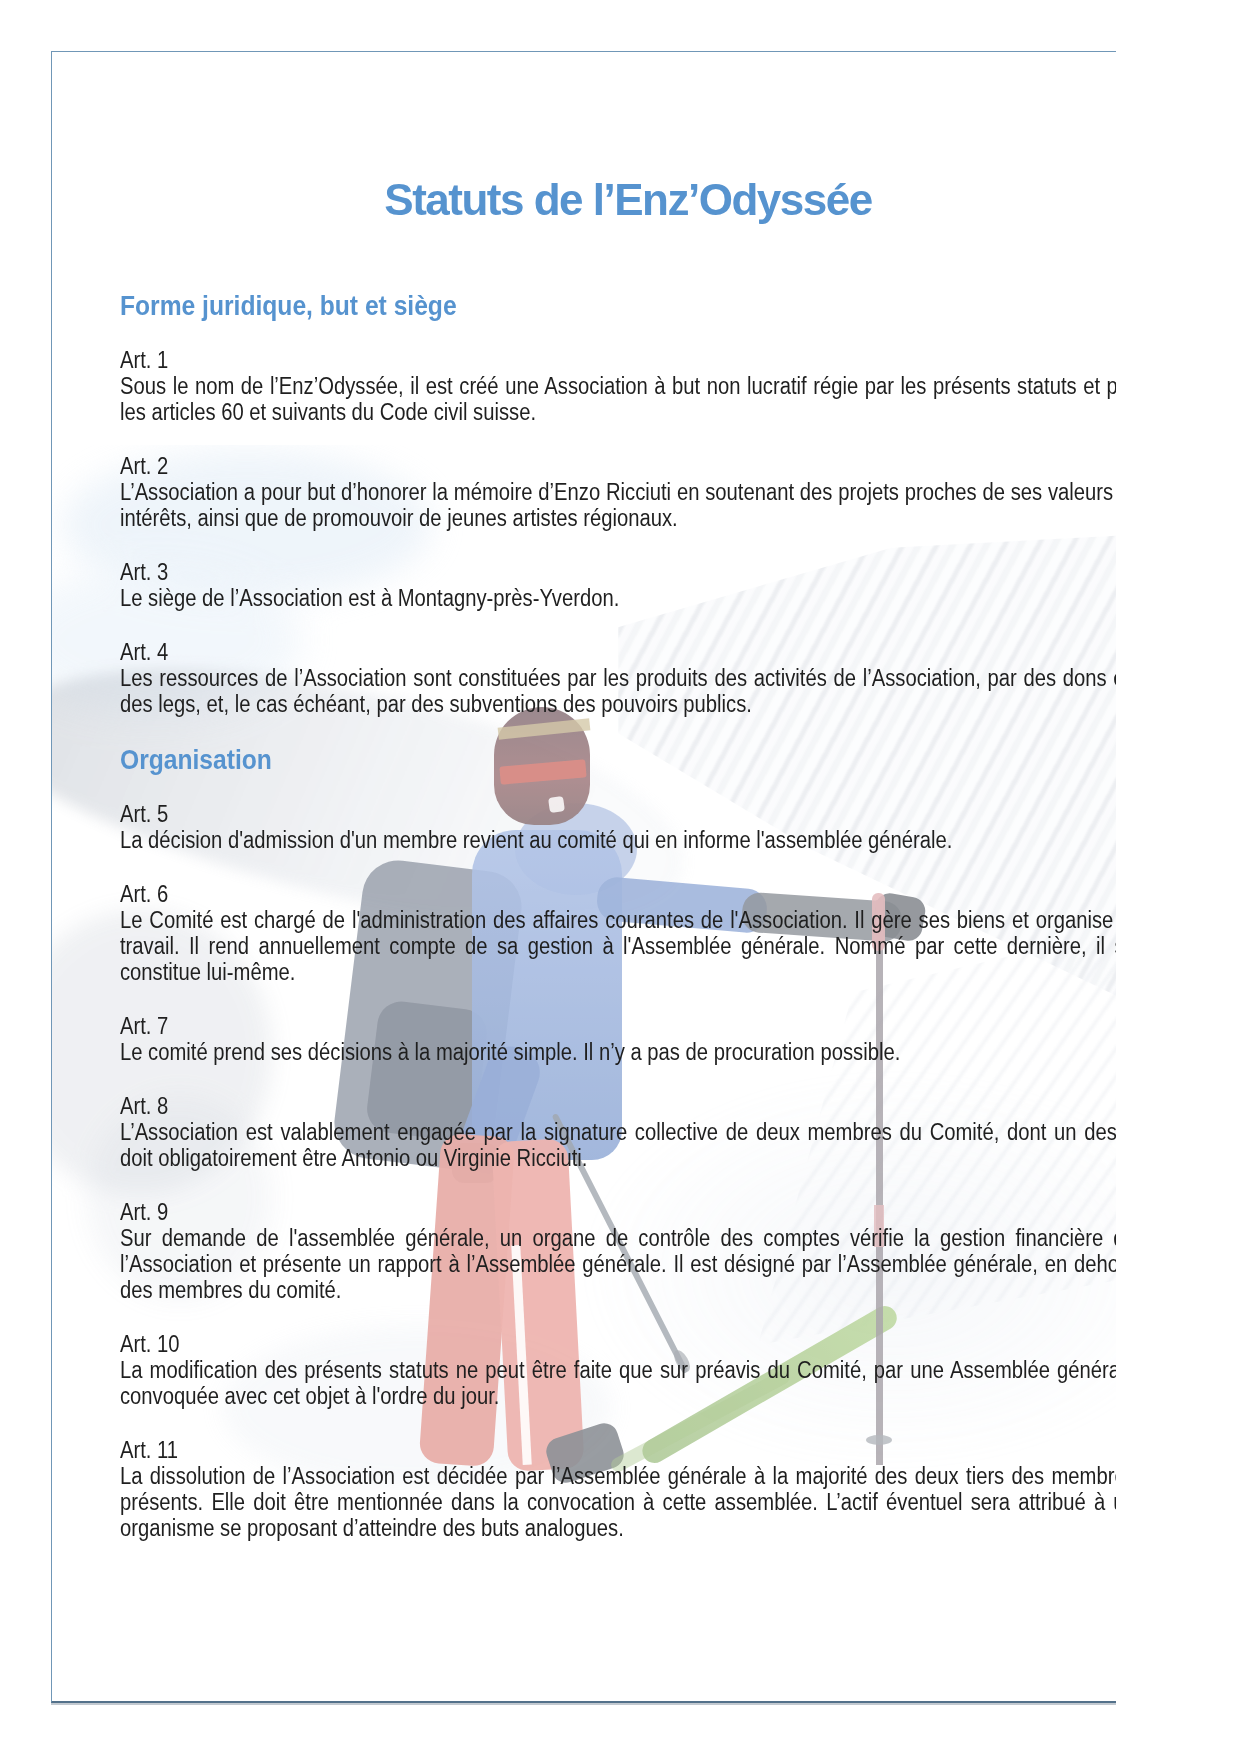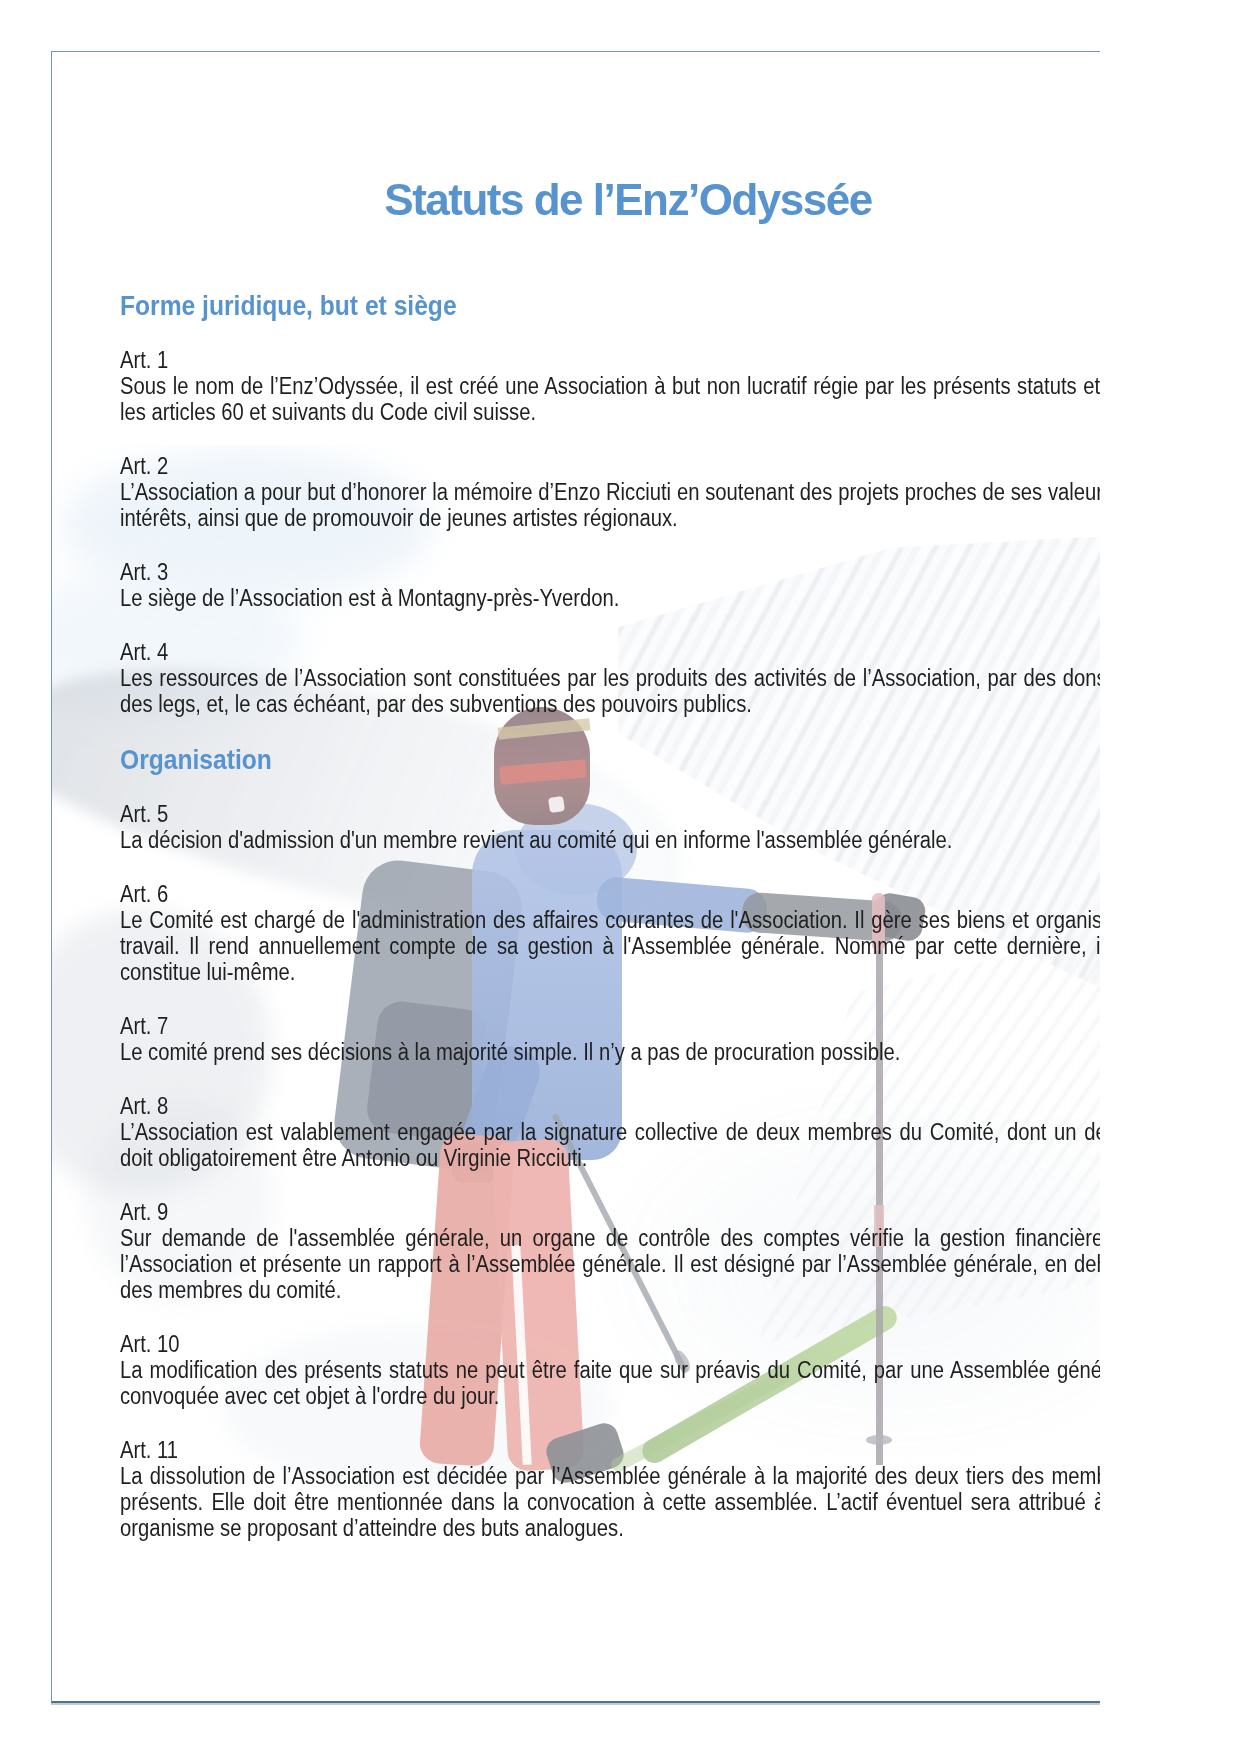--- a/index.html
+++ b/index.html
@@ -1,18 +1,18 @@
 <!DOCTYPE html>
 <html lang="fr"><head>
 <meta charset="utf-8">
 <style>
   html,body{margin:0;padding:0;background:#ffffff;}
   .page{
     position:relative;width:1100px;height:1755px;background:#ffffff;
-    font-family:"Liberation Sans","DejaVu Sans",sans-serif;overflow:hidden;
+    font-family:"Liberation Sans","DejaVu Sans",sans-serif;overflow:hidden;padding-left:16px;
   }
   .frame{
     position:absolute;left:51px;top:51px;width:1136px;height:1649px;
     border:1px solid #7097b7;border-bottom:2px solid #53718a;
     box-shadow:0 2px 0 rgba(120,135,150,.45);
   }
   
   .watermark{position:absolute;left:52px;top:445px;width:1136px;height:1045px;
     overflow:hidden;opacity:.58;pointer-events:none;}
   .wm{position:absolute;}

